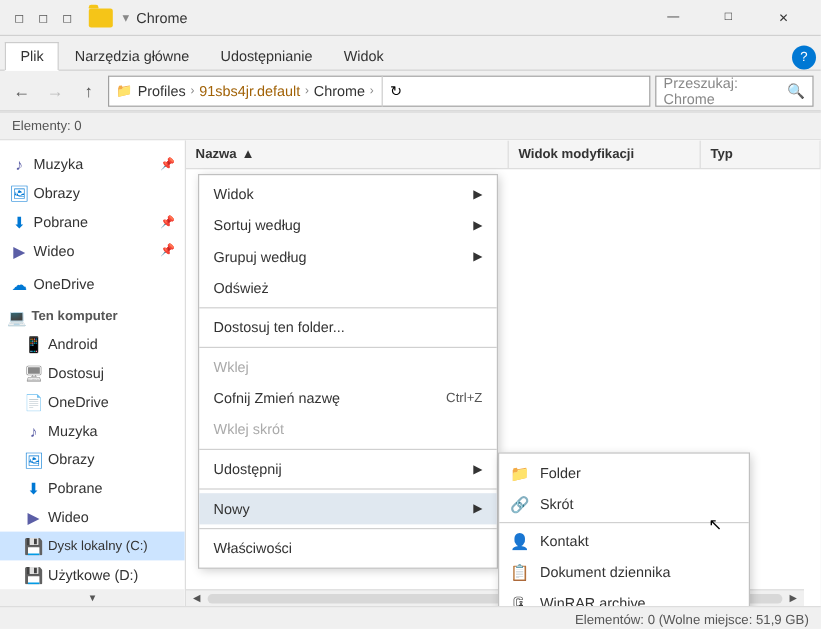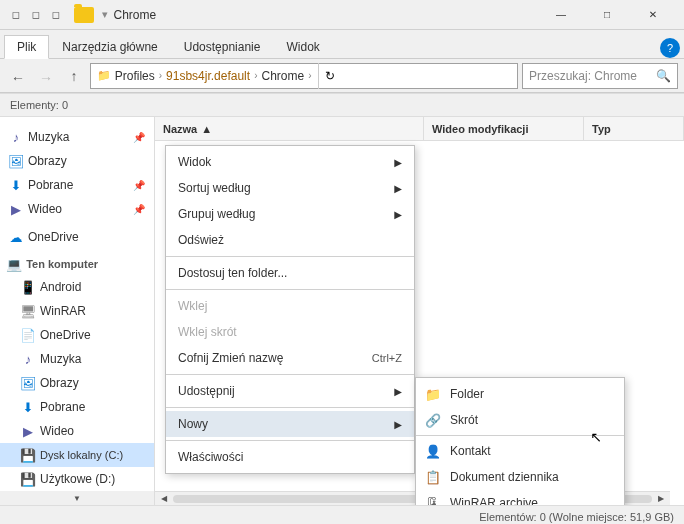--- a/index.html
+++ b/index.html
@@ -147,21 +147,21 @@
       width: 24px;
       height: 26px;
       display: flex;
       align-items: center;
       justify-content: center;
       cursor: pointer;
       border-left: 1px solid #ccc;
       margin-left: 2px;
     }
     .search-bar {
-      width: 156px;
+      width: 132px;
       height: 26px;
       background: white;
       border: 1px solid #a0a0a0;
       display: flex;
       align-items: center;
       padding: 0 6px;
       gap: 4px;
       font-size: 12px;
       color: #888;
     }
@@ -463,21 +463,21 @@
     <div class="sidebar-item section-header">
       <span style="font-size:13px;">💻</span>
       <span>Ten komputer</span>
     </div>
     <div class="sidebar-item" style="padding-left:20px;">
       <span class="sidebar-icon icon-android">📱</span>
       <span>Android</span>
     </div>
     <div class="sidebar-item" style="padding-left:20px;">
       <span class="sidebar-icon icon-desktop">🖥</span>
-      <span>WinRAR</span>
+      <span>Dostosuj</span>
     </div>
     <div class="sidebar-item" style="padding-left:20px;">
       <span class="sidebar-icon icon-docs">📄</span>
       <span>OneDrive</span>
     </div>
     <div class="sidebar-item" style="padding-left:20px;">
       <span class="sidebar-icon icon-music">♪</span>
       <span>Muzyka</span>
     </div>
     <div class="sidebar-item" style="padding-left:20px;">
@@ -504,21 +504,21 @@
     <div class="sidebar-scroll-down">▼</div>
   </div>
 
   <div class="file-area">
     <div class="file-header">
       <div class="file-col-header col-name">
         <span>Nazwa</span>
         <span>▲</span>
       </div>
       <div class="file-col-header col-date">
-        <span>Wideo modyfikacji</span>
+        <span>Widok modyfikacji</span>
       </div>
       <div class="file-col-header col-type">
         <span>Typ</span>
       </div>
     </div>
 
     <div class="file-content">
       <span>Ten folder jest pusty.</span>
     </div>
 
@@ -539,26 +539,26 @@
         <span>Odśwież</span>
       </div>
       <div class="ctx-separator"></div>
       <div class="ctx-item">
         <span>Dostosuj ten folder...</span>
       </div>
       <div class="ctx-separator"></div>
       <div class="ctx-item disabled">
         <span>Wklej</span>
       </div>
+      <div class="ctx-item">
+        <span>Cofnij Zmień nazwę</span>
+        <span class="ctx-shortcut">Ctrl+Z</span>
+      </div>
       <div class="ctx-item disabled">
         <span>Wklej skrót</span>
-      </div>
-      <div class="ctx-item">
-        <span>Cofnij Zmień nazwę</span>
-        <span class="ctx-shortcut">Ctrl+Z</span>
       </div>
       <div class="ctx-separator"></div>
       <div class="ctx-item">
         <span>Udostępnij</span>
         <span class="ctx-arrow">▶</span>
       </div>
       <div class="ctx-separator"></div>
       <div class="ctx-item highlighted" style="background:#e0e8f0; font-weight:400;">
         <span>Nowy</span>
         <span class="ctx-arrow">▶</span>

